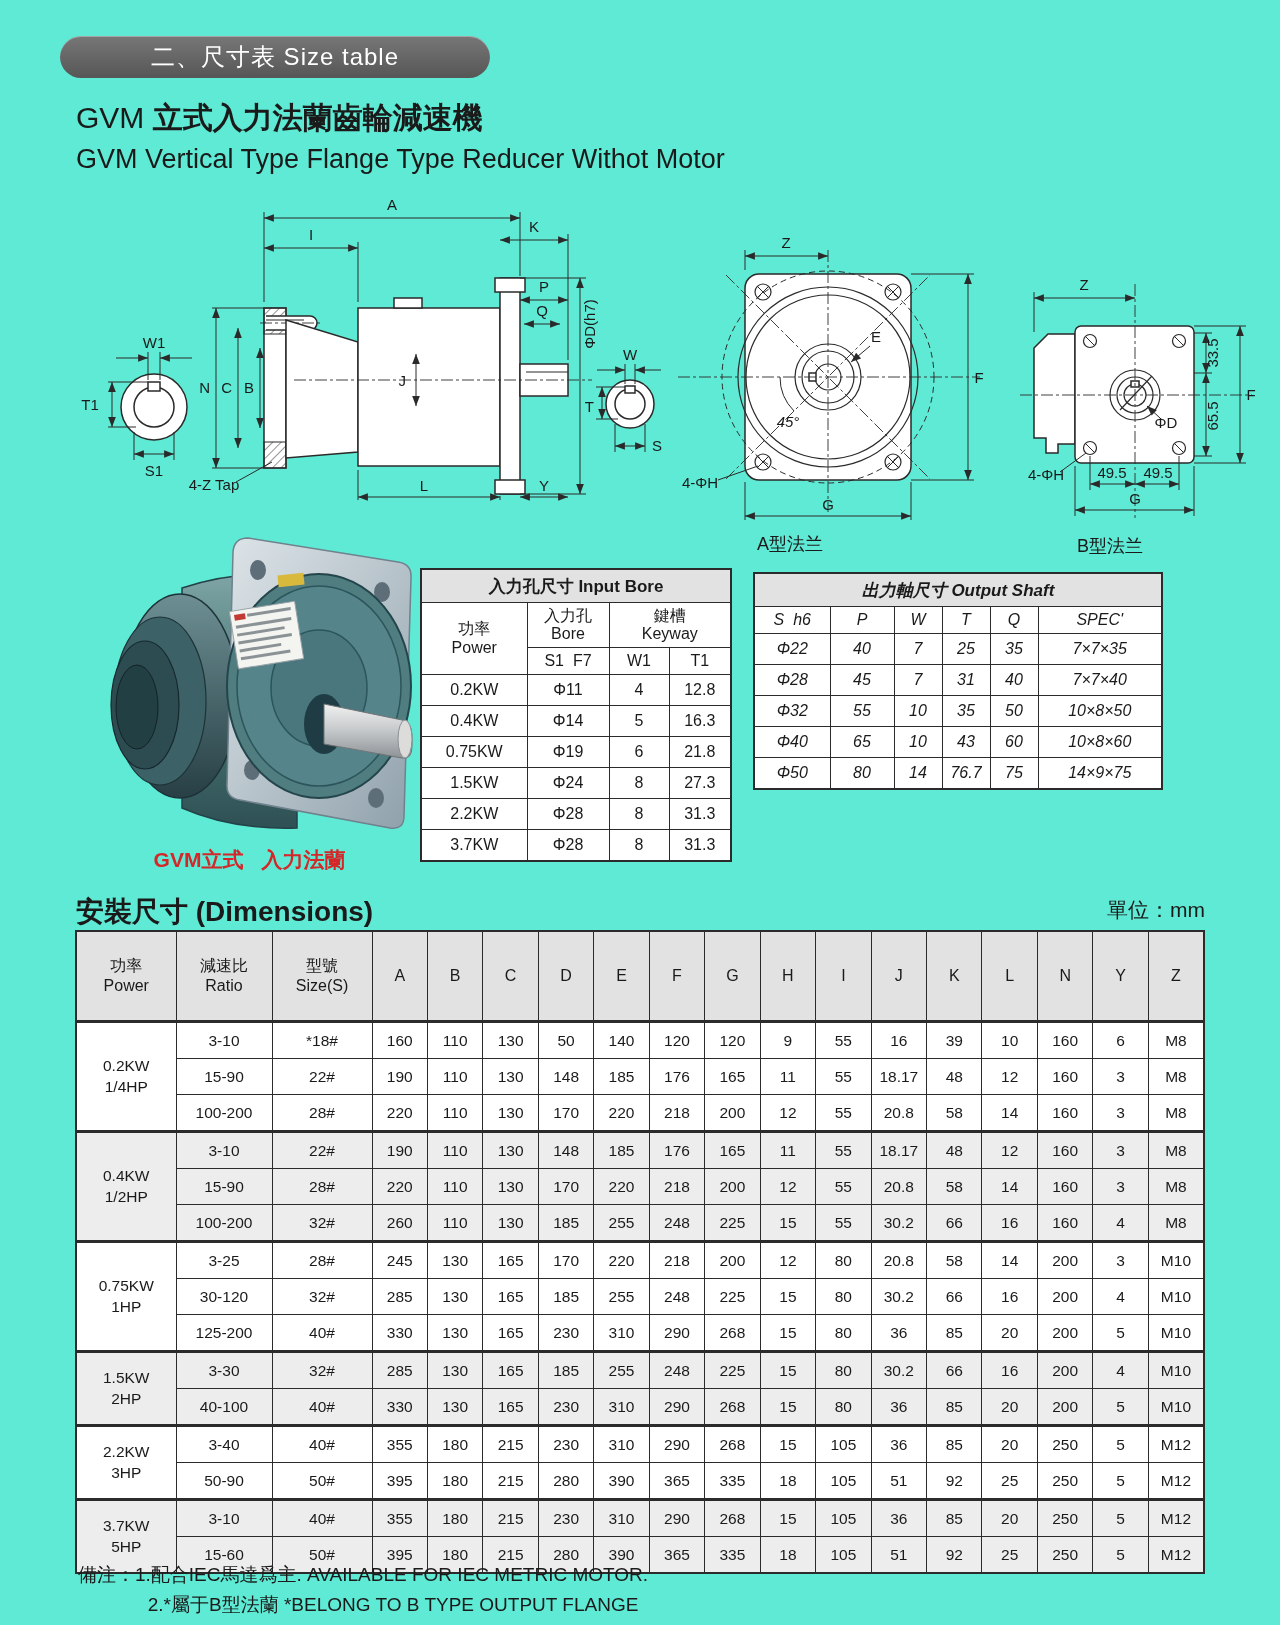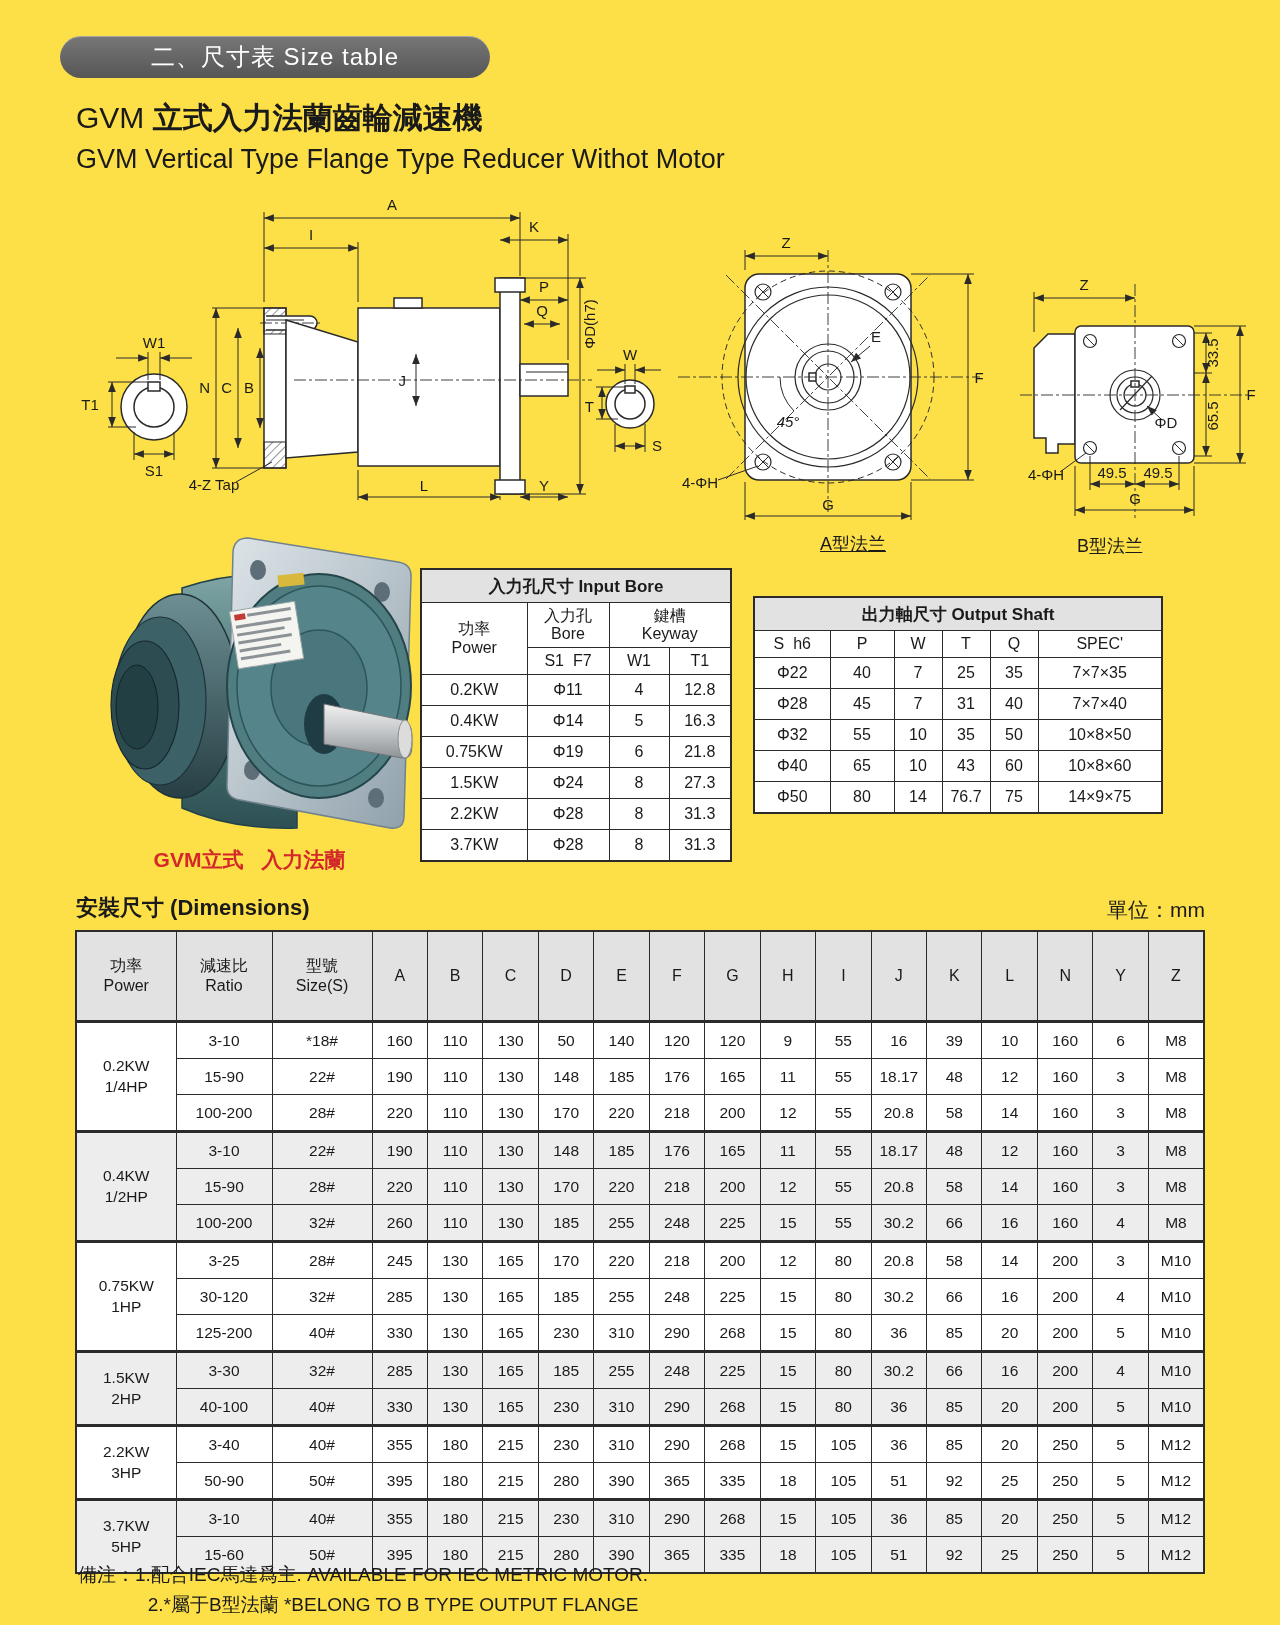--- a/index.html
+++ b/index.html
@@ -1,16 +1,16 @@
 <!DOCTYPE html>
 <html><head>
 <meta charset="utf-8">
 <style>
   html,body{margin:0;padding:0;background:#fff;}
-  .page{position:relative;width:1280px;height:1625px;background:#fde047;overflow:hidden;
+  .page{position:relative;width:1280px;height:1625px;background:#5eead4;overflow:hidden;
         font-family:"Liberation Sans","DejaVu Sans",sans-serif;color:#1a1a1a;}
   .badge{position:absolute;left:60px;top:36px;width:430px;height:42px;border-radius:24px;
          background:linear-gradient(#777,#565656);box-shadow:inset 0 1px 0 rgba(255,255,255,.35);
          display:flex;align-items:center;justify-content:center;color:#fff;font-size:24px;letter-spacing:1px;}
   .title-zh{position:absolute;left:76px;top:98px;font-size:30px;}
   .title-zh .b{font-weight:bold;}
   .title-en{position:absolute;left:76px;top:144px;font-size:27px;}
   svg text{font-family:"Liberation Sans","DejaVu Sans",sans-serif;font-size:15px;fill:#1a1a1a;}
   .drawing{position:absolute;}
   .cap{position:absolute;font-size:18px;text-align:center;}
@@ -25,21 +25,21 @@
   .mini .ttl{background:#e2e2e2;height:32px;font-size:17px;font-weight:600;}
   .mini .h1{height:44px;line-height:1.15;}
   .mini .h2{height:26px;white-space:pre;}
   .mini td{height:30px;}
   .dim-table th{background:#e2e2e2;height:88px;font-size:16px;line-height:1.25;}
   .dim-table td{height:35px;font-size:15.5px;}
   .dim-table thead th{border-bottom:2px solid #2b2b2b;}
   .dim-table tr.gstart td{border-top:3px solid #2b2b2b;}
   .dim-table tr.shade td{background:#ededed;}
   .dim-table .powercell{font-size:15.5px;line-height:1.3;}
-  .sect-head{position:absolute;left:76px;top:893px;font-size:22px;font-weight:600;}
+  .sect-head{position:absolute;left:76px;top:893px;font-size:28px;font-weight:600;}
   .unit{position:absolute;right:75px;top:896px;font-size:21px;}
   .notes{position:absolute;left:78px;top:1560px;font-size:19px;line-height:30px;text-align:center;}
   .notes .ind{padding-left:60px;}
   .out{stroke:#2a2a2a;stroke-width:1.5;fill:#fff;}
   .ln{stroke:#2a2a2a;stroke-width:1.2;fill:none;}
   .dim{stroke:#2a2a2a;stroke-width:1;fill:none;}
   .cl{stroke:#2a2a2a;stroke-width:0.9;fill:none;stroke-dasharray:12 3 3 3;}
   .dash{stroke:#2a2a2a;stroke-width:1;fill:none;stroke-dasharray:6 4;}
 </style>
 </head>
@@ -201,21 +201,21 @@
       <line x1="320" y1="52" x2="320" y2="258" class="dim" marker-start="url(#mE)" marker-end="url(#mE)"></line>
       <text x="331" y="161" text-anchor="middle">F</text>
       <line x1="97" y1="260" x2="97" y2="298" class="dim"></line>
         <line x1="263" y1="260" x2="263" y2="298" class="dim"></line>
       <line x1="97" y1="294" x2="263" y2="294" class="dim" marker-start="url(#mE)" marker-end="url(#mE)"></line>
       <text x="180" y="288" text-anchor="middle">G</text>
       <text x="52" y="266" text-anchor="middle">4-ΦH</text>
       <line x1="70" y1="258" x2="110" y2="244" class="dim"></line>
     </g>
   </svg>
-  <div class="cap" style="left:683px;top:532px;width:340px;text-decoration:underline;">A型法兰</div>
+  <div class="cap" style="left:620px;top:532px;width:340px;">A型法兰</div>
 
   <svg class="drawing" style="left:960px;top:248px" width="300" height="300" viewBox="0 0 300 300">
     <g>
       <path d="M115,86 L88,86 L74,100 L74,190 L86,190 L86,205 L98,205 L98,196 L115,196 Z" class="out"></path>
       <rect x="115" y="78" width="119" height="137" rx="6" class="out"></rect>
       <circle cx="175" cy="147" r="25" class="ln"></circle>
       <circle cx="175" cy="147" r="18" class="ln"></circle>
       <circle cx="175" cy="147" r="11" class="ln"></circle>
       <rect x="171" y="133" width="8" height="6" class="out"></rect>
       <line x1="160" y1="162" x2="192" y2="128" class="ln"></line>
@@ -381,21 +381,21 @@
         </tr>
         <tr>
           <td>3.7KW</td>
           <td>Φ28</td>
           <td>8</td>
           <td>31.3</td>
         </tr>
       </tbody>
   </table>
 
-  <table class="mini" style="left:753px;top:596px;width:410px;">
+  <table class="mini" style="left:753px;top:572px;width:410px;font-style:italic;">
     <colgroup>
         <col style="width:76px">
         <col style="width:64px">
         <col style="width:48px">
         <col style="width:48px">
         <col style="width:48px">
         <col style="width:124px">
       </colgroup>
     <thead>
       <tr>

